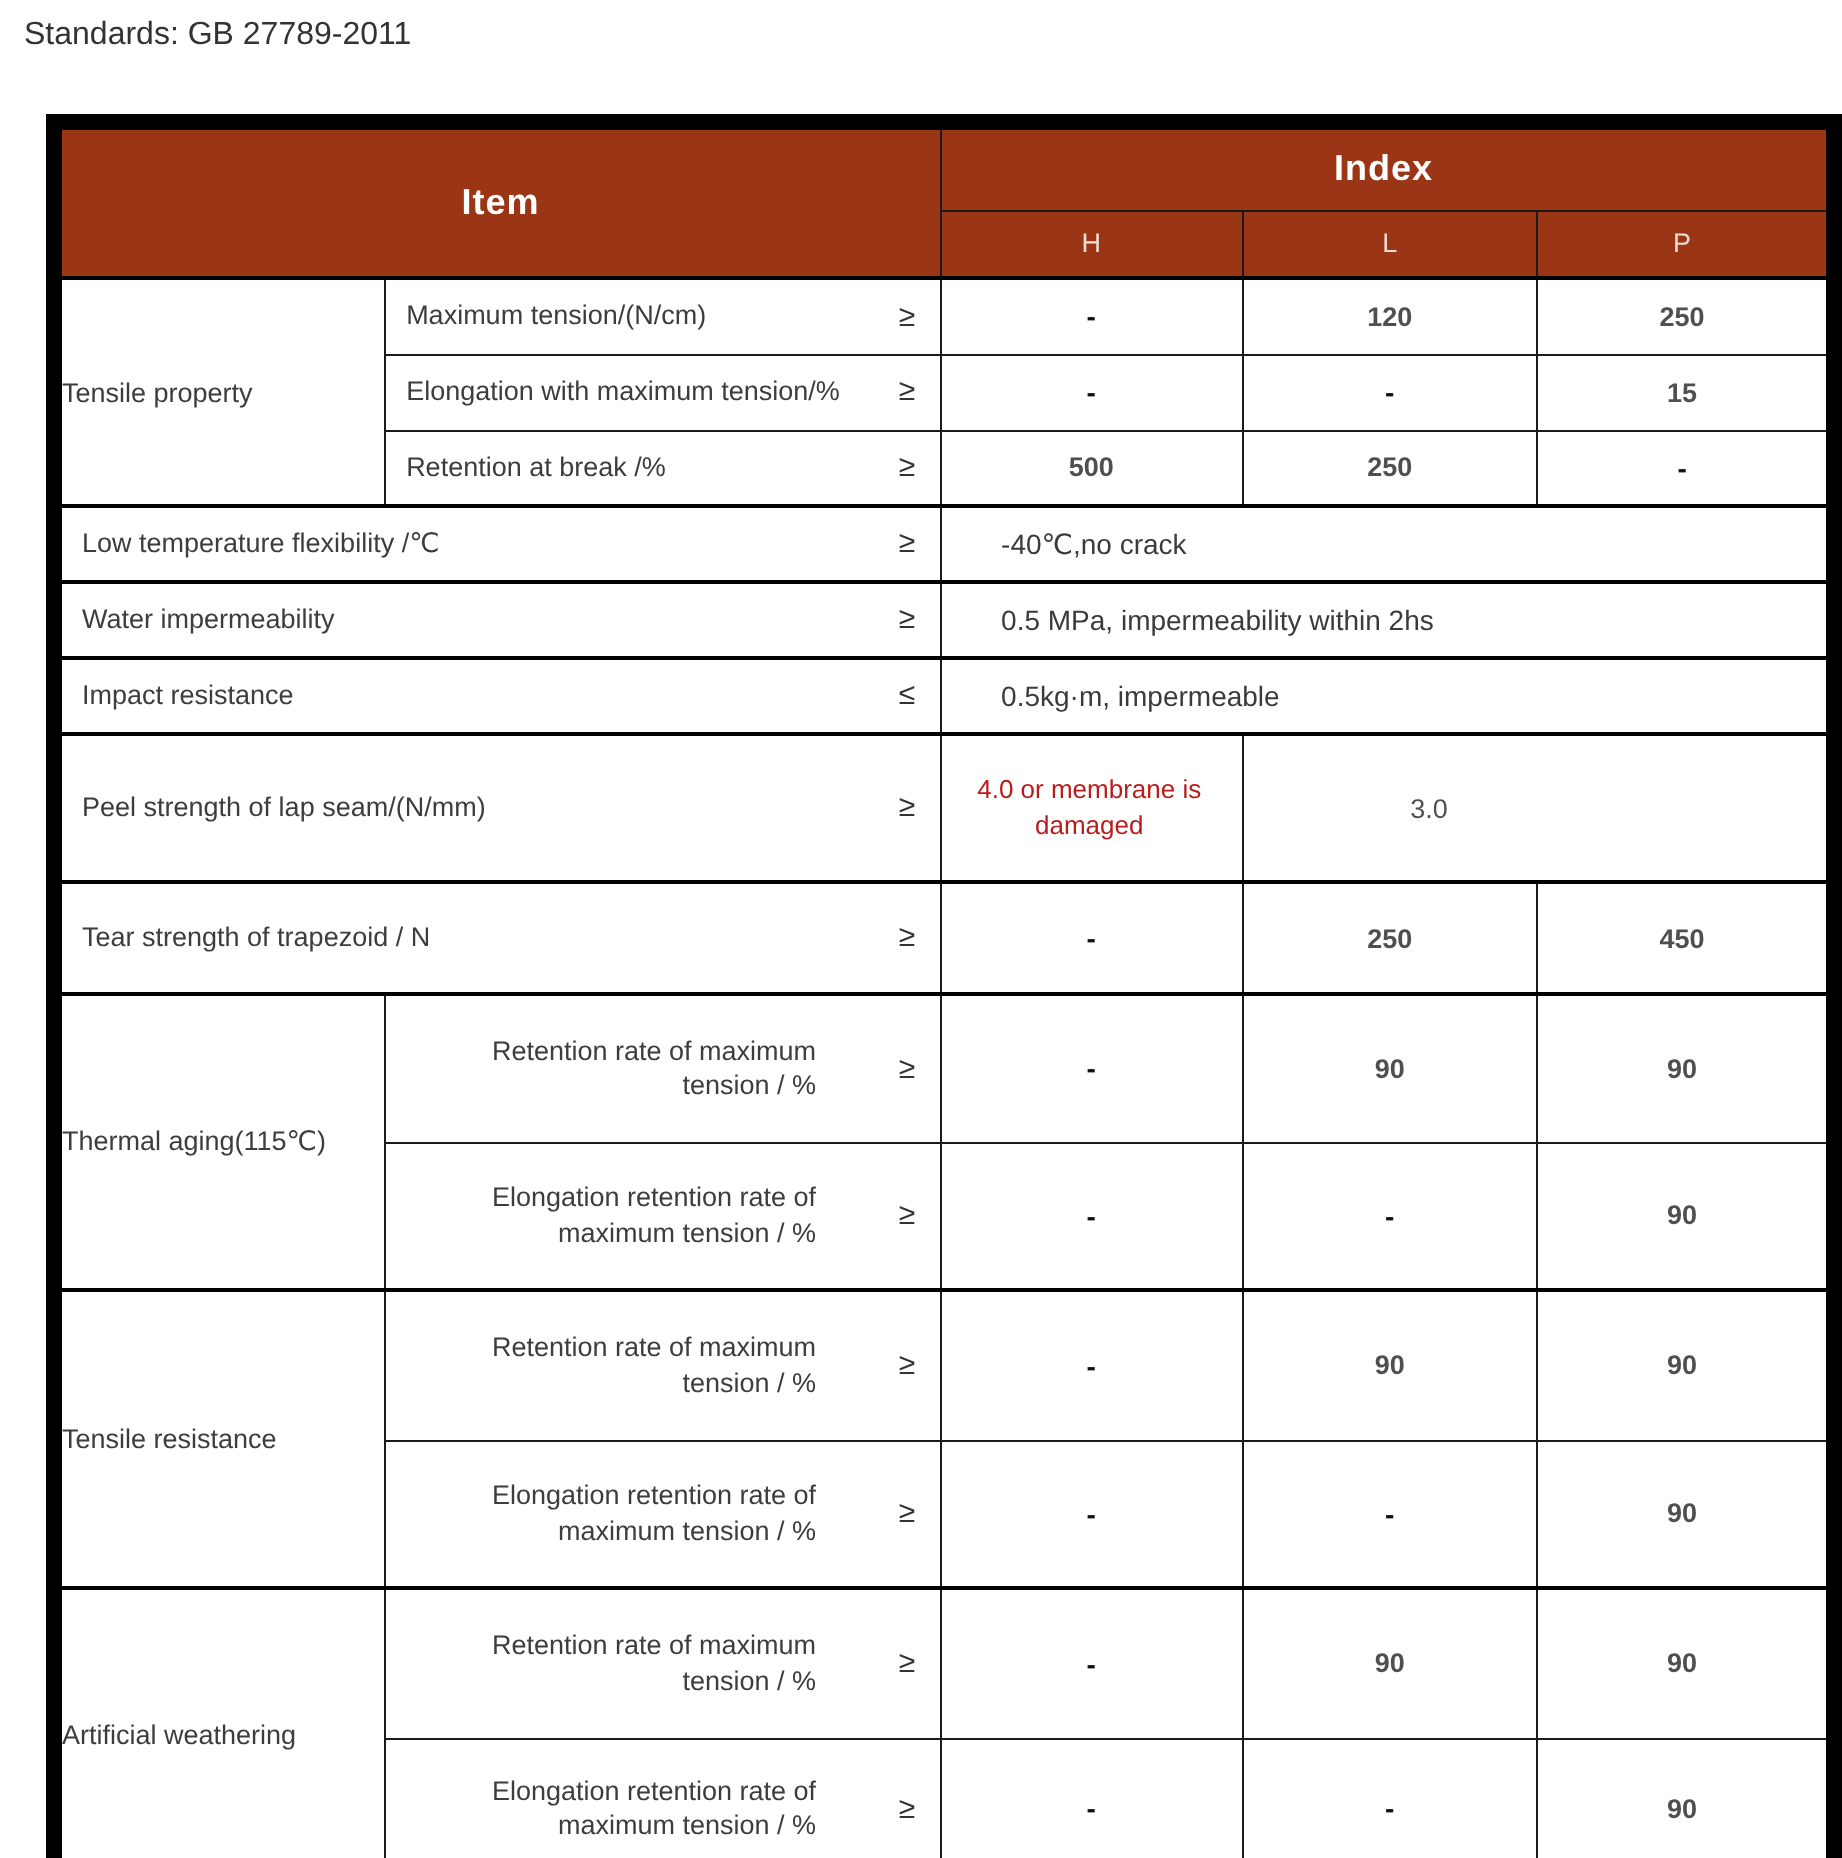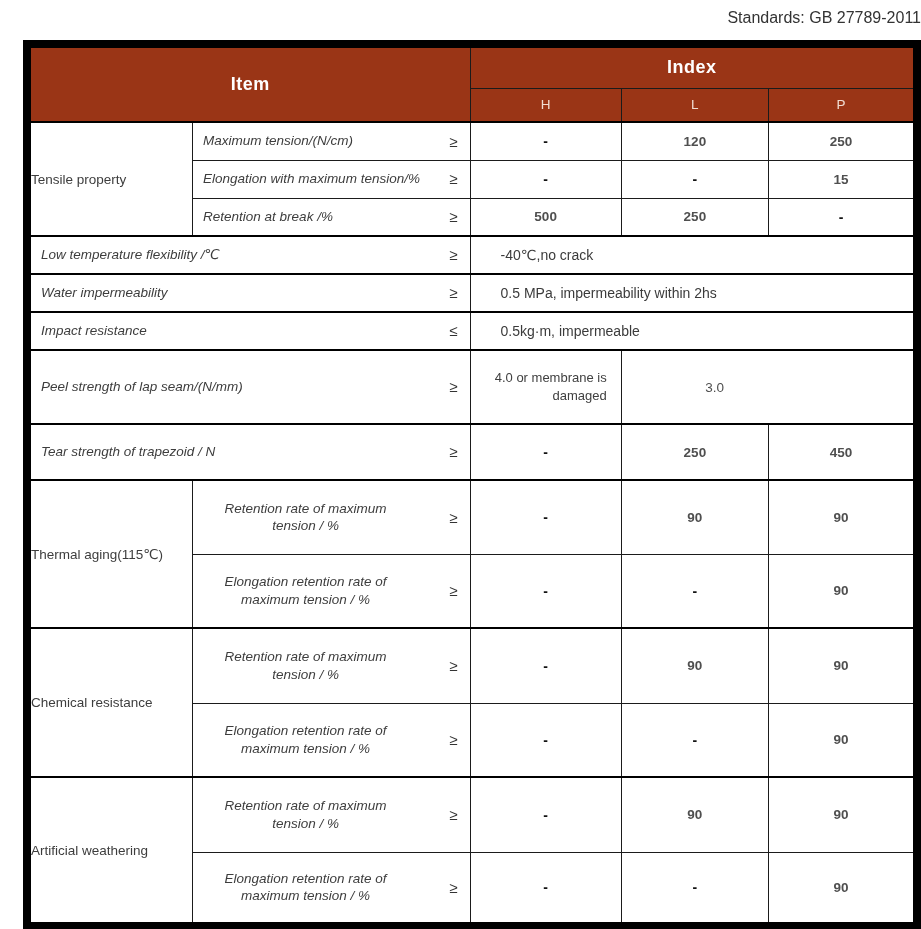--- a/index.html
+++ b/index.html
@@ -3,24 +3,23 @@
 <meta charset="utf-8">
 <style>
   html,body{
     margin:0; padding:0;
     width:921px; height:929px;
     background:#ffffff;
     font-family:"Liberation Sans","DejaVu Sans",sans-serif;
     color:#3d3d3d;
   }
   .page-title{
-    margin:9px 0 13px 12px;
+    margin:9px 0 30px 12px;
     font-size:16px;
     color:#333333;
-    text-align:right;
   }
   table.spec{
     border-collapse:collapse;
     table-layout:fixed;
     margin-left:23px;
     border:8px solid #000000;
   }
   col.c-group{width:168px}
   col.c-item{width:282px}
   col.c-h{width:153px}
@@ -64,21 +63,21 @@
     text-align:left;
   }
   .cell{
     display:flex;
     justify-content:space-between;
     align-items:center;
     padding:0 12px 0 10px;
     font-size:13.5px;
     line-height:1.3;
   }
-  .cell .lab{text-align:center;font-style:italic;}
+  .cell .lab{text-align:right;}
   .cell .lab.wrap{max-width:205px;}
   .op{
     font-size:15px;
     color:#333;
     margin-left:6px;
     flex:none;
   }
   td.val{
     text-align:center;
     font-size:13.5px;
@@ -90,25 +89,25 @@
     color:#121212;
     font-size:14px;
   }
   td.val-span{
     text-align:left;
     padding-left:30px;
     font-size:14px;
     color:#3b3b3b;
   }
   td.val-wrap{
-    text-align:right;
+    text-align:center;
     padding:0 14px 0 12px;
     font-size:13px;
     line-height:1.4;
-    color:#404040;
+    color:#b91c1c;
   }
   .half-center{
     width:50%;
     text-align:center;
     font-size:13.5px;
     color:#4f4f4f;
     padding-left:20px;
   }
 </style>
 </head>
@@ -245,21 +244,21 @@
           <span class="lab wrap">Elongation retention rate of maximum tension / %</span>
           <span class="op">≥</span>
         </div>
       </td>
       <td class="val dash">-</td>
       <td class="val dash">-</td>
       <td class="val">90</td>
     </tr>
 
     <tr class="h75 sec">
-      <td class="group" rowspan="2">Chemical resistance</td>
+      <td class="group" rowspan="2">Tensile resistance</td>
       <td>
         <div class="cell">
           <span class="lab wrap">Retention rate of maximum tension / %</span>
           <span class="op">≥</span>
         </div>
       </td>
       <td class="val dash">-</td>
       <td class="val">90</td>
       <td class="val">90</td>
     </tr>

